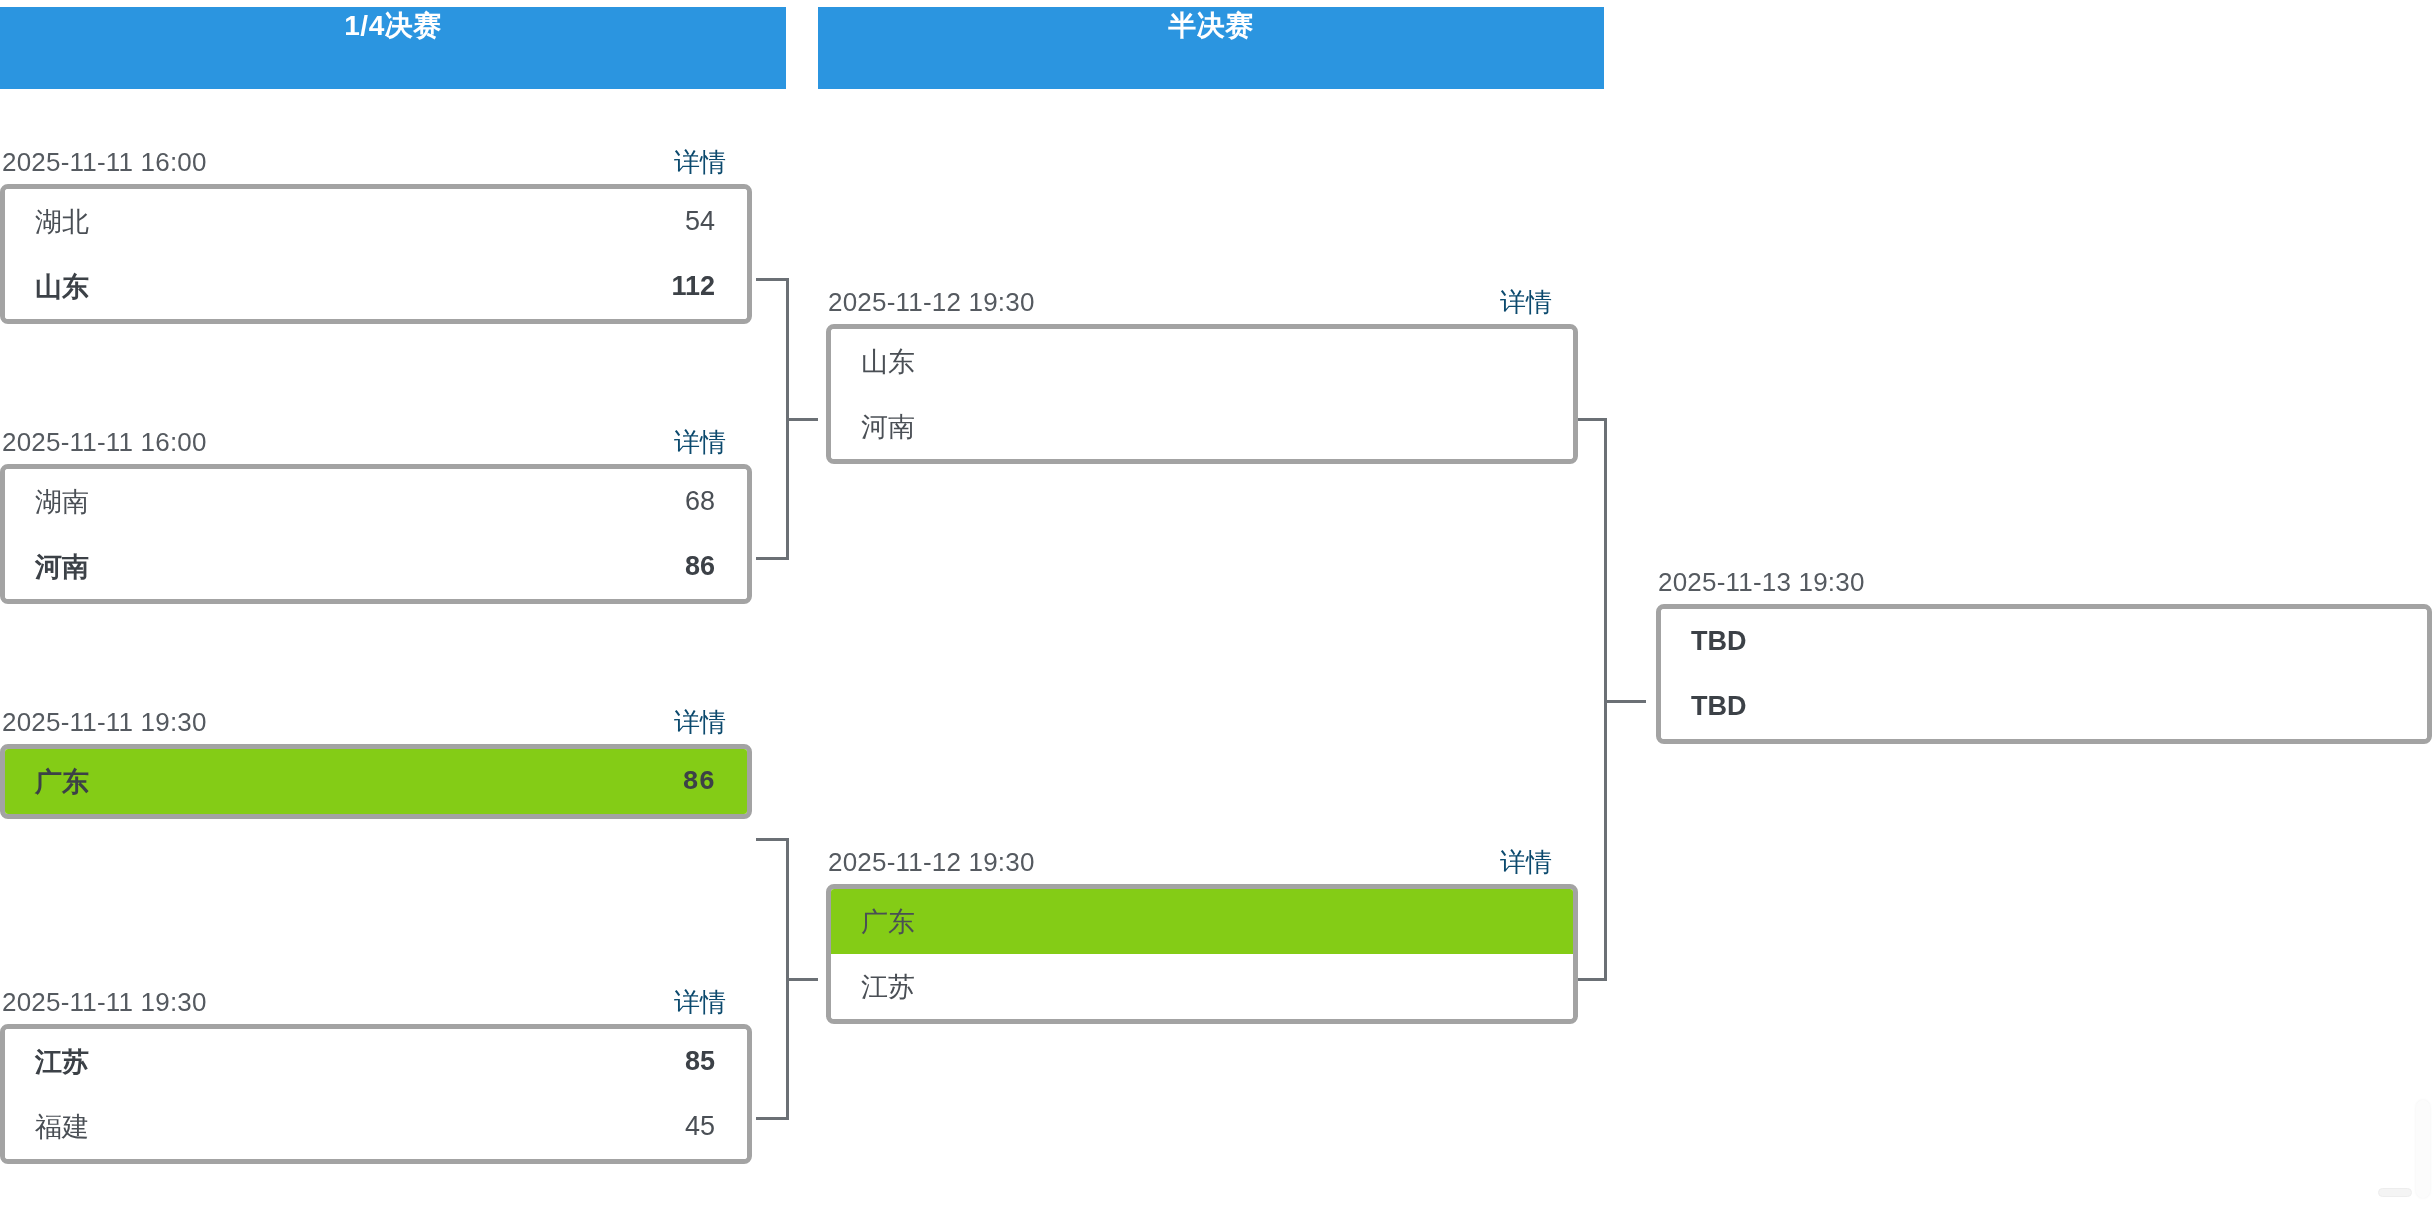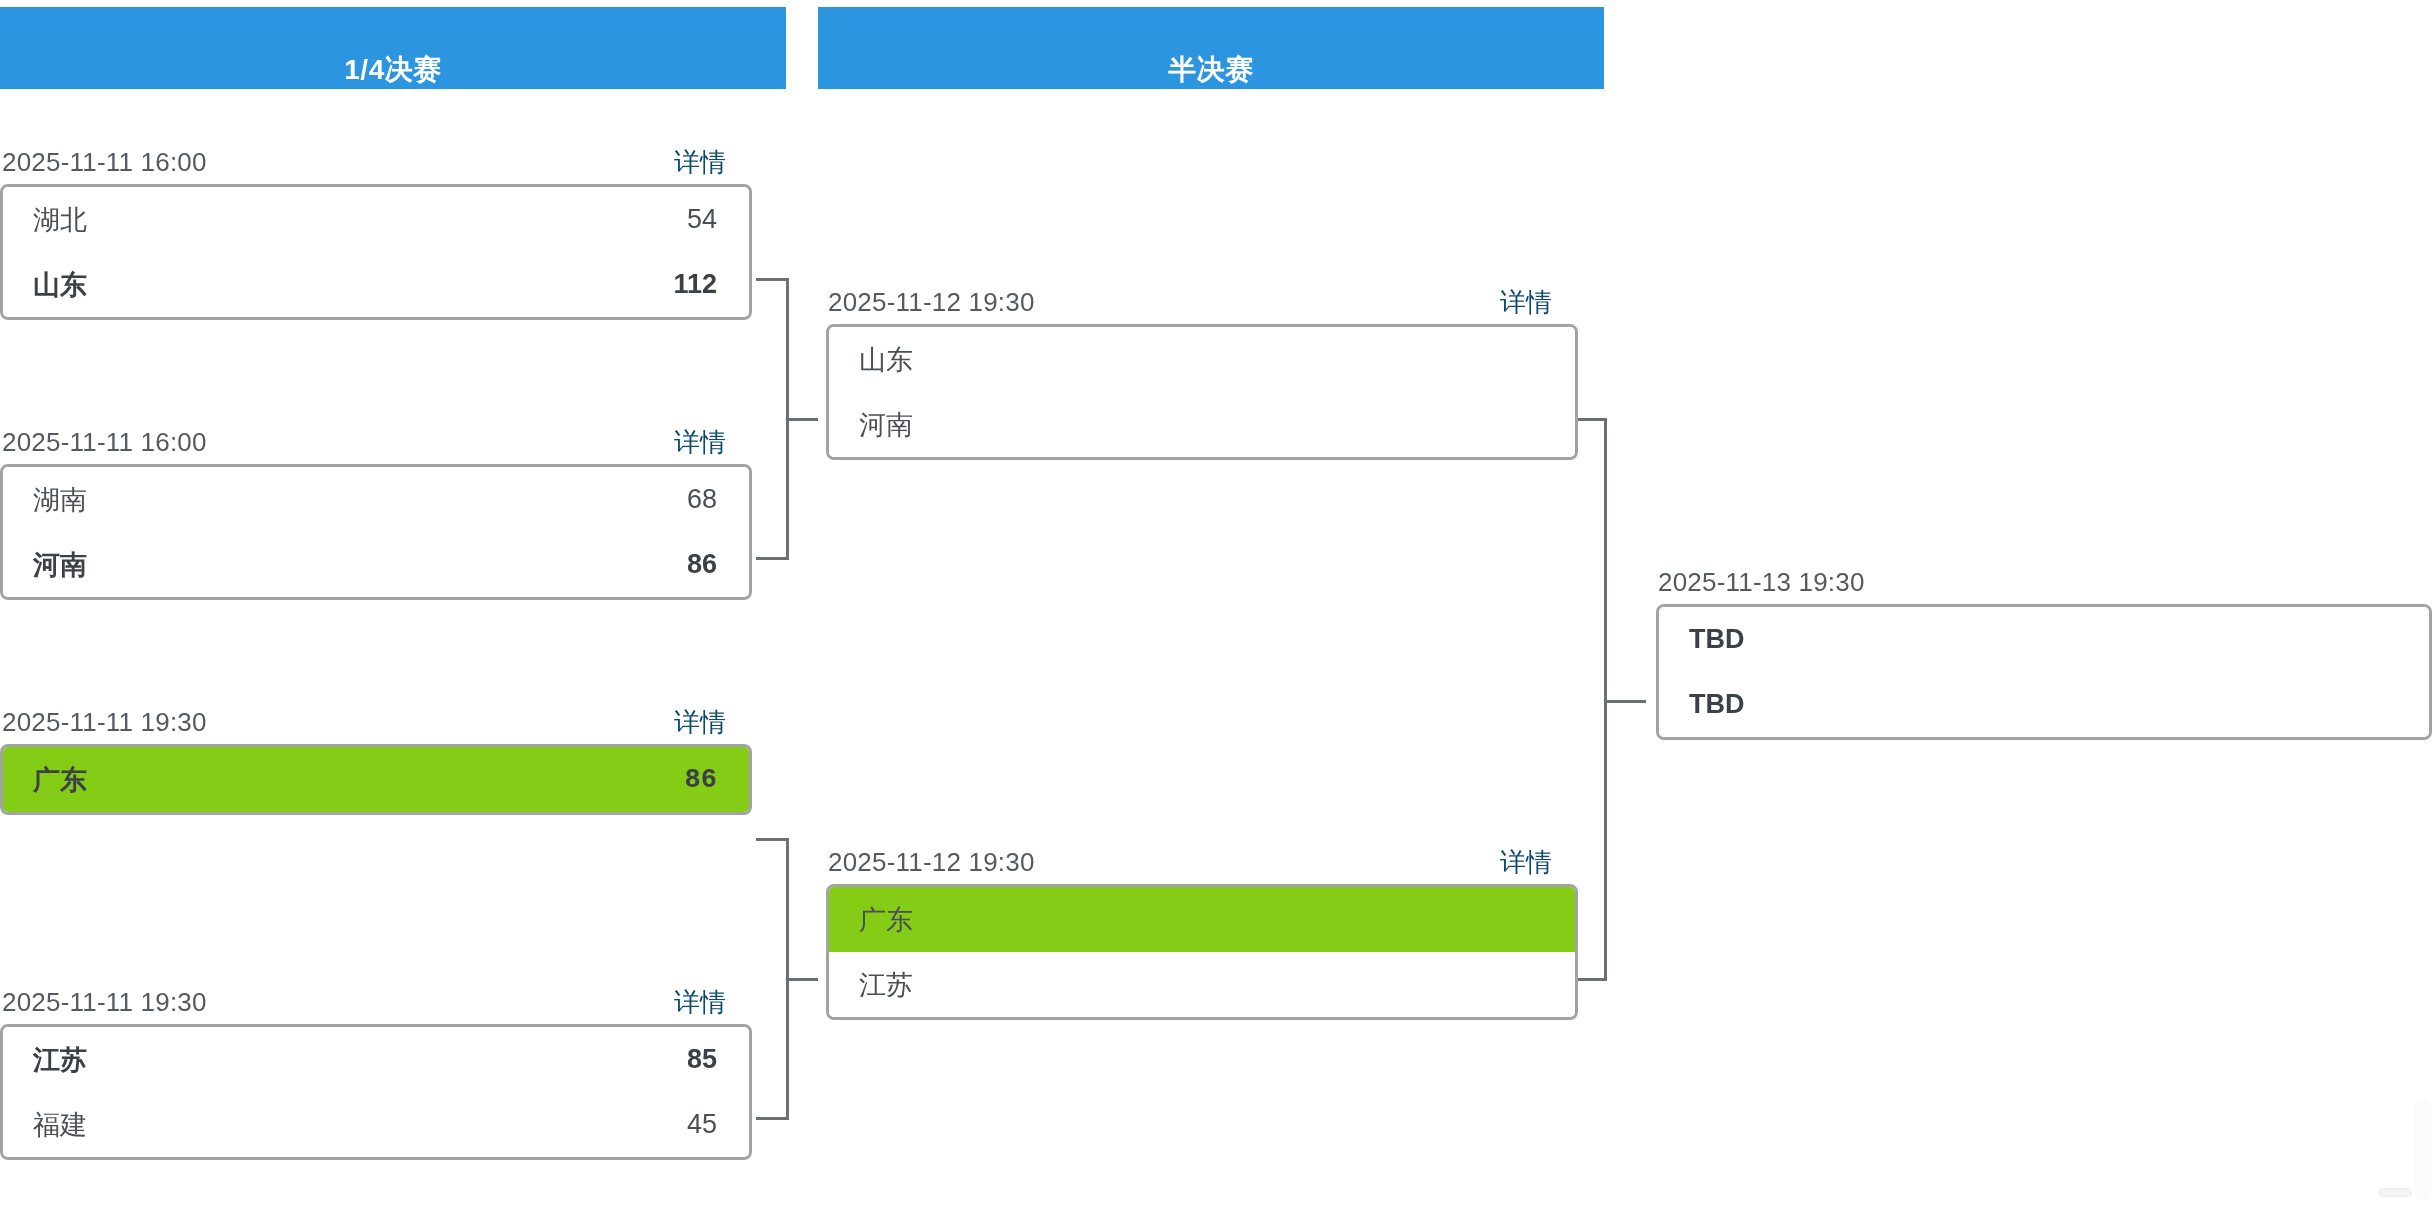--- a/index.html
+++ b/index.html
@@ -21,21 +21,21 @@
 
   
   .round-header {
     position: absolute;
     height: 82px;
     background: #2b95e0;
     color: #ffffff;
     font-size: 28px;
     font-weight: bold;
     display: flex;
-    align-items: flex-end;
+    align-items: flex-start;
     justify-content: center;
     letter-spacing: 0.5px;
   }
   #hdr-qf  { left: 0px;    top: 7px; width: 786px; }
   #hdr-sf  { left: 818px;  top: 7px; width: 786px; }
   #hdr-fin { left: 1646px; top: 7px; width: 786px; }
 
   
   .match {
     position: absolute;
@@ -55,21 +55,21 @@
     white-space: nowrap;
   }
   .match-details-link {
     font-size: 26px;
     color: #0c4a6e;
     cursor: pointer;
     white-space: nowrap;
     padding-right: 22px;
   }
   .match-card {
-    border: 3px solid #a3a3a3;
+    border: 5px solid #a3a3a3;
     border-radius: 8px;
     background: #ffffff;
     overflow: hidden;
   }
   .team-row {
     display: flex;
     align-items: center;
     justify-content: space-between;
     height: 65px;
     padding: 0 32px 0 30px;

